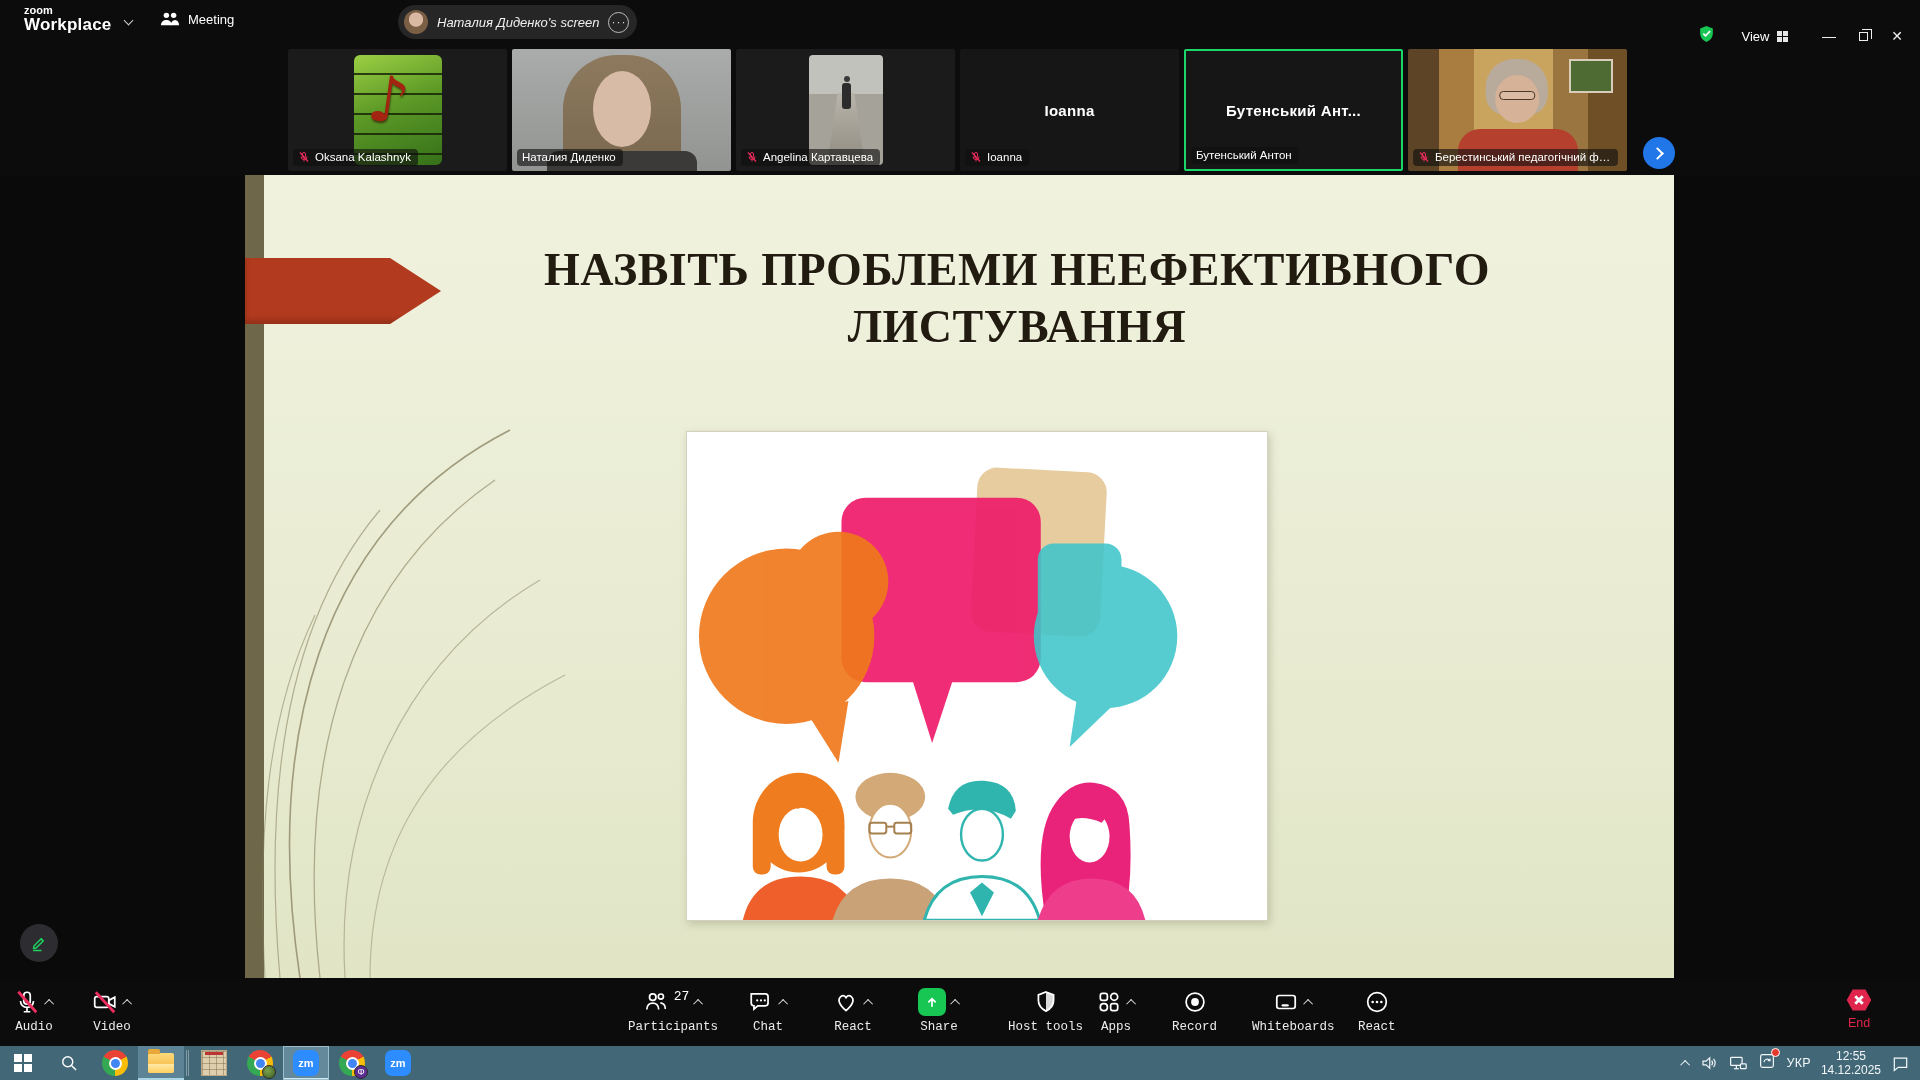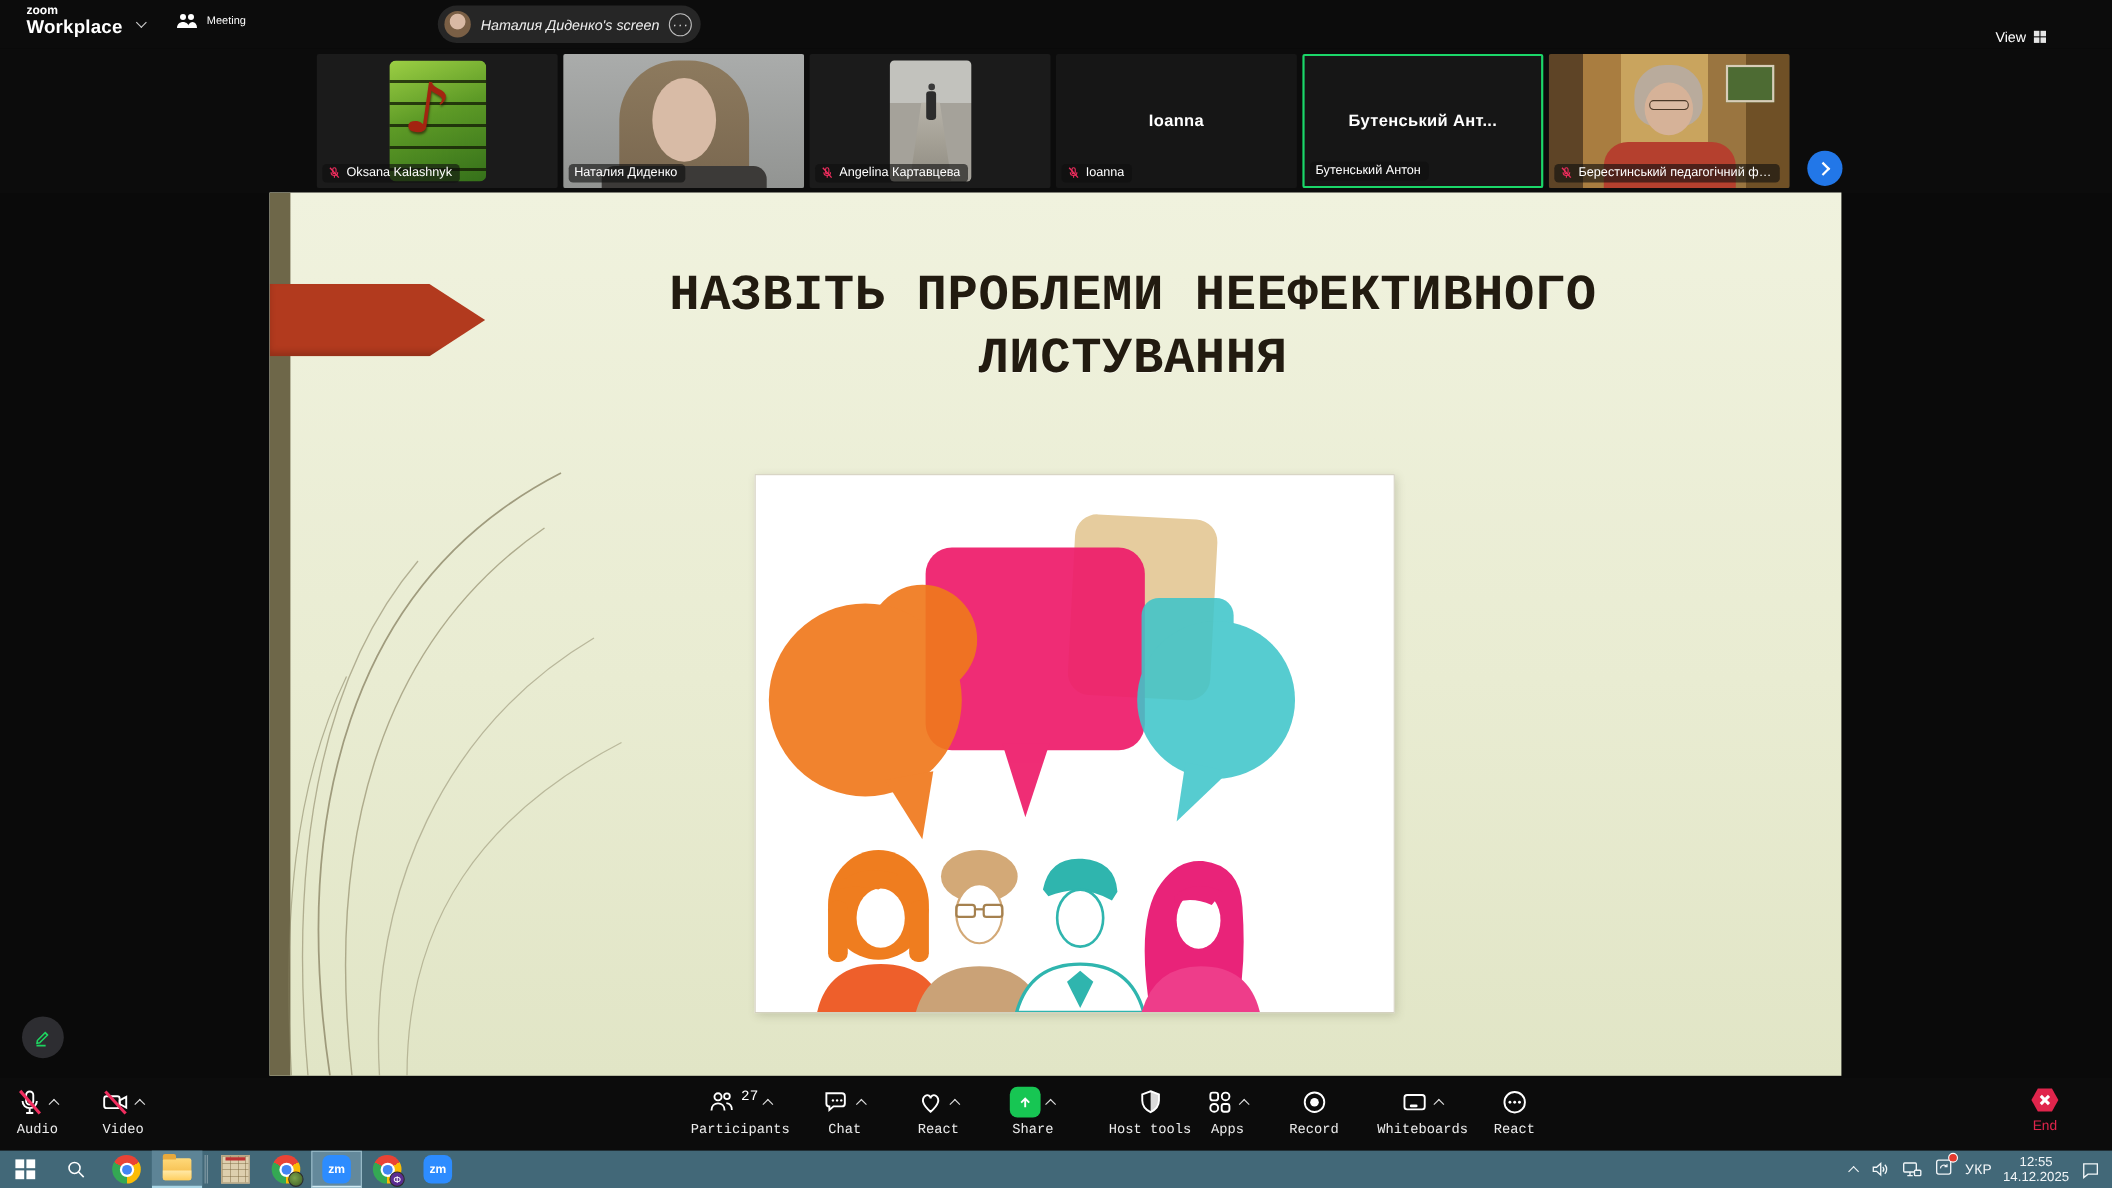--- a/index.html
+++ b/index.html
@@ -7,25 +7,25 @@
   body { font-family:"Liberation Sans","DejaVu Sans",sans-serif; -webkit-font-smoothing:antialiased; }
   #app { position:relative; width:1920px; height:1080px; background:#0a0a0a; }
 
   
   .titlebar { position:absolute; left:0; top:0; width:1920px; height:44px; background:#0c0c0c; }
   .zoom-logo { position:absolute; left:24px; top:4px; color:#fff; cursor:default; }
   .zoom-logo .l1 { font-size:11px; font-weight:bold; line-height:12px; }
   .zoom-logo .l2 { font-size:17px; font-weight:bold; line-height:18px; letter-spacing:.2px; }
   .chev-dn { display:inline-block; width:7px; height:7px; border-right:1.5px solid #cfcfcf; border-bottom:1.5px solid #cfcfcf; transform:rotate(45deg); }
   .logo-chev { position:absolute; left:125px; top:17px; }
-  .meeting-tab { position:absolute; left:160px; top:10px; display:flex; align-items:center; gap:8px; color:#fff; font-size:10px; }
+  .meeting-tab { position:absolute; left:160px; top:10px; display:flex; align-items:center; gap:8px; color:#fff; font-size:13px; }
   .pill { position:absolute; left:398px; top:5px; height:34px; background:#262626; border-radius:17px; display:flex; align-items:center; gap:9px; padding:0 8px 0 6px; color:#f0f0f0; font-size:13px;font-style:italic; }
   .pill .avatar { width:24px; height:24px; border-radius:50%; background:radial-gradient(circle at 50% 40%, #d9b9a4 0 36%, #7a5f45 40% 100%); }
   .pill .dots { width:21px; height:21px; border:1.4px solid #bdbdbd; border-radius:50%; color:#dcdcdc; font-size:12px; line-height:18px; text-align:center; letter-spacing:1px; }
-  .tb-right { position:absolute; right:8px; top:0; height:44px; display:flex; align-items:flex-start; gap:26px;flex-direction:column; }
+  .tb-right { position:absolute; right:8px; top:0; height:44px; display:flex; align-items:flex-end; gap:26px; }
   .view-group { display:flex; align-items:center; gap:7px; color:#fff; font-size:13px; }
   .grid-ico { display:inline-grid; grid-template-columns:5px 5px; grid-gap:1.5px; }
   .grid-ico i { width:5px; height:5px; background:#e6e6e6; }
   .win-btn { color:#eee; font-size:14px; width:30px; text-align:center; }
   .restore { position:relative; display:inline-block; width:9px; height:9px; border:1.2px solid #eee; background:transparent; }
   .restore::before { content:""; position:absolute; top:-4px; left:2.5px; width:9px; height:9px; border:1.2px solid #eee; border-bottom:none; border-left:none; }
 
   
   .strip { position:absolute; left:0; top:44px; width:1920px; height:132px; background:#0c0c0c; }
   .tile { position:absolute; top:5px; width:219px; height:122px; background:#1b1b1b; border-radius:2px; overflow:hidden; }
@@ -58,21 +58,21 @@
   .vid-room .face { position:absolute; left:50%; top:26px; transform:translateX(-52%); width:44px; height:48px; border-radius:50%; background:#d6b298; }
   .vid-room .glasses { position:absolute; left:50%; top:42px; transform:translateX(-52%); width:36px; height:9px; border:1.5px solid #4a3828; border-radius:4px; background:rgba(255,255,255,.12); }
   .vid-room .body { position:absolute; left:50%; bottom:-4px; transform:translateX(-50%); width:120px; height:46px; border-radius:22px 22px 0 0; background:#b5402e; }
   .next-btn { position:absolute; left:1643px; top:93px; width:32px; height:32px; border-radius:50%; background:#2277e8; display:flex; align-items:center; justify-content:center; }
   .next-btn i { display:inline-block; width:9px; height:9px; border-right:2.4px solid #fff; border-top:2.4px solid #fff; transform:rotate(45deg); margin-right:3px; }
 
   
   .slide { position:absolute; left:245px; top:175px; width:1429px; height:803px; background:linear-gradient(180deg,#f0f2de 0%,#e9ecd2 55%,#e1e5c6 100%); overflow:hidden; }
   .slide .edge { position:absolute; left:0; top:0; width:19px; height:100%; background:#6e6749; }
   .slide .arrow { position:absolute; left:0; top:83px; width:196px; height:66px; background:#b23a1e; clip-path:polygon(0 0,74% 0,100% 50%,74% 100%,0 100%); box-shadow:inset 0 -4px 6px rgba(0,0,0,.18); }
-  .slide .title { position:absolute; left:240px; top:66px; width:1090px; text-align:center; color:#221b10; font-family:Liberation Mono, monospace; font-weight:bold; font-size:46px; line-height:57px; letter-spacing:.5px; text-shadow:0 1px 0 rgba(255,255,255,.5); }
+  .slide .title { position:absolute; left:227px; top:66px; width:1090px; text-align:center; color:#221b10; font-family:Liberation Serif, serif; font-weight:bold; font-size:46px; line-height:57px; letter-spacing:.5px; text-shadow:0 1px 0 rgba(255,255,255,.5); }
   .wisps { position:absolute; left:0; top:140px; width:400px; height:663px; }
   .img-box { position:absolute; left:441px; top:256px; width:582px; height:490px; background:#fff; border:1px solid #d4d1bf; box-shadow:2px 3px 8px rgba(90,90,60,.25); }
   .img-box svg { position:absolute; inset:0; }
 
   
   .pencil-btn { position:absolute; left:20px; top:924px; width:38px; height:38px; border-radius:50%; background:#2d2d31; display:flex; align-items:center; justify-content:center; }
 
   
   .ztoolbar { position:absolute; left:0; top:980px; width:1920px; height:66px; background:#0c0c0c; }
   .zbtn { position:absolute; top:6px; display:flex; flex-direction:column; align-items:center; color:#ececec; font-size:12.5px;font-family:Liberation Mono, monospace; }

